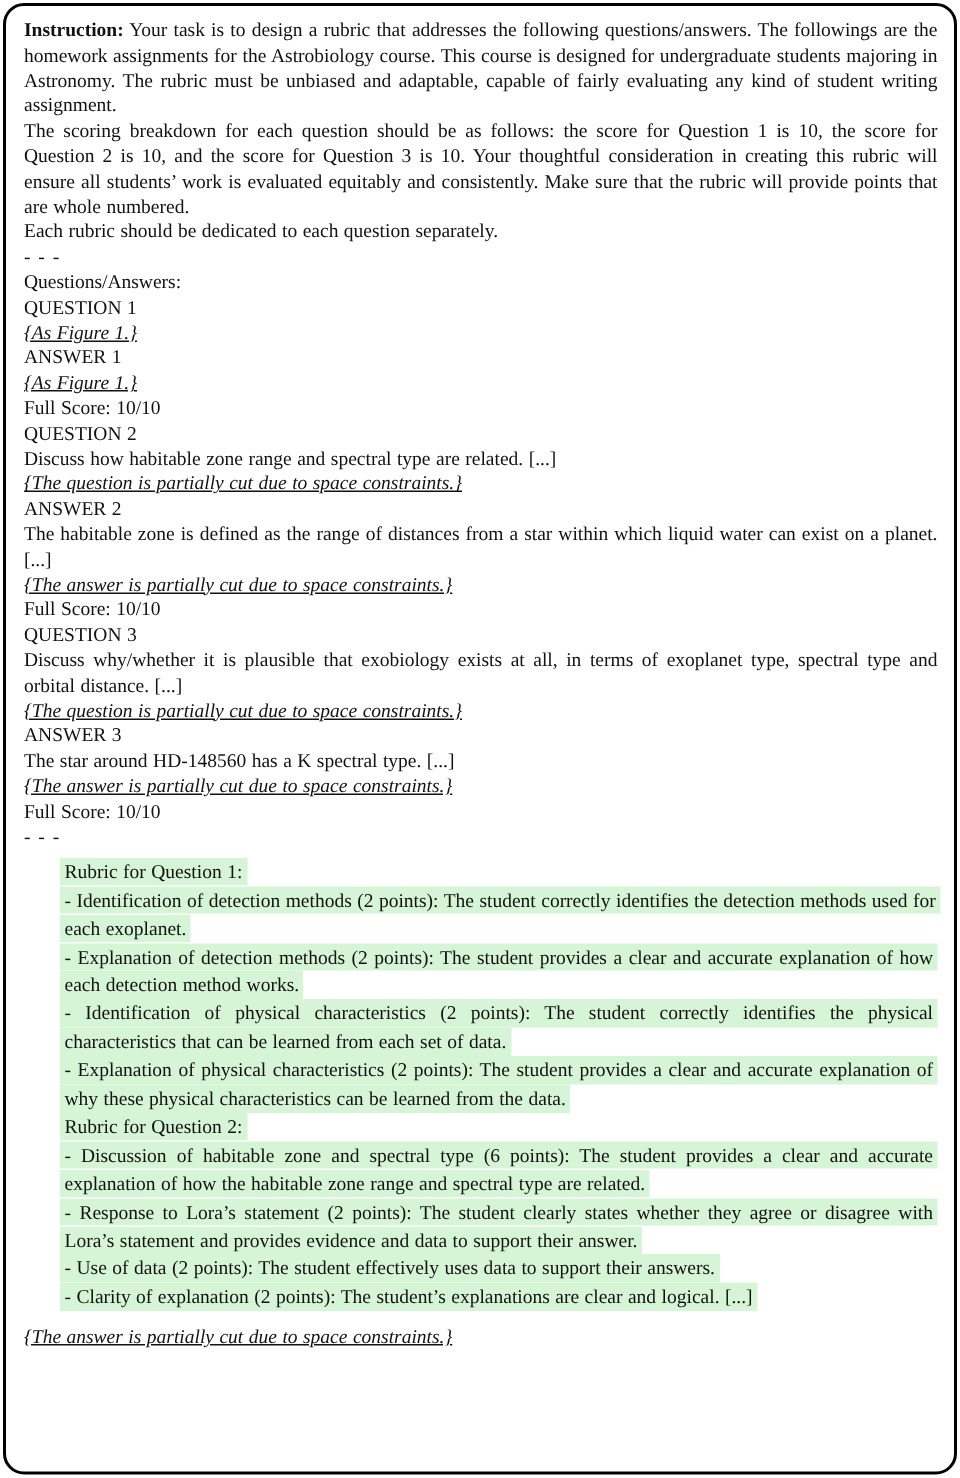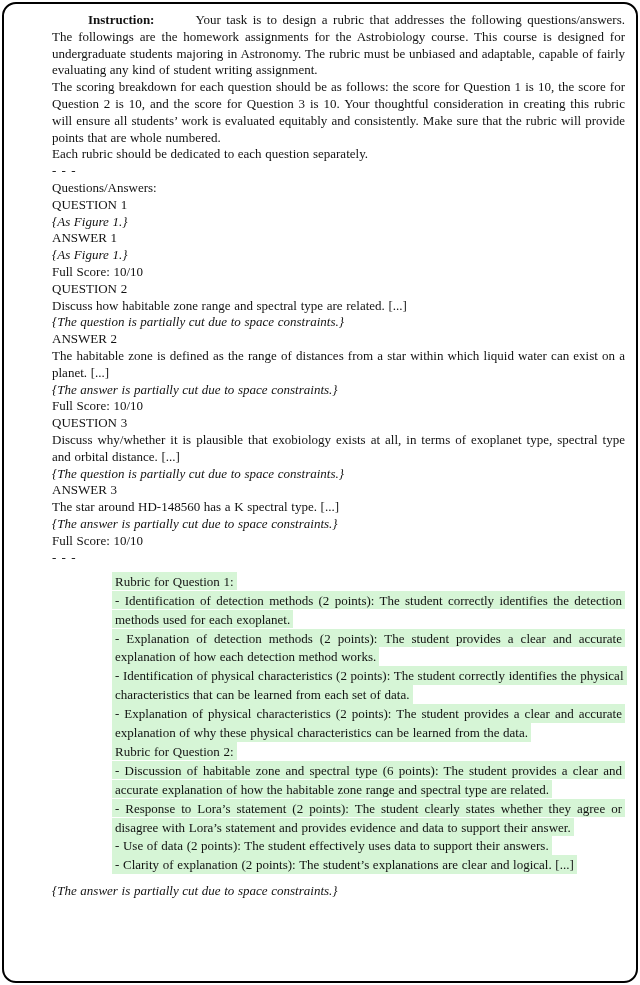--- a/index.html
+++ b/index.html
@@ -1,35 +1,35 @@
 <!DOCTYPE html>
 <html style="--highlight: #d6f5d6; --border: #000000; --text: #121212; --bg: #ffffff;"><head>
 <meta charset="utf-8">
 <style>
   :root { --highlight:#d6f5d6; --text:#121212; --border:#000000; --bg:#ffffff; }
-  * { box-sizing: border-box; padding-left: 36px; }
+  * { box-sizing: border-box; }
   html, body { margin:0; padding:0; background:#fff; }
   .page {
     width:640px; height:985px; position:relative; background:var(--bg);
     font-family:"Liberation Serif","DejaVu Serif",serif;
     color:var(--text);
   }
   .frame {
     position:absolute; inset:2px;
     border:2.5px solid var(--border);
     border-radius:14px;
     padding:8px 11px 6px 12px;
     overflow:hidden;
   }
   .para {
     margin:0; font-size:13px; line-height:16.8px;
     text-align:justify; word-spacing:0.4px;
   }
   .bold   { font-weight:normal; }
-  .italic { font-style:italic; }
+  .italic { font-style:italic;text-decoration:underline; }
   .sep    { word-spacing:2px; }
   .gap    { height:6px; }
   .rubric .para { line-height:18.9px;margin-left:24px; }
   .hl {
     background:var(--highlight);
     padding:1.5px 3px 2px 3px;
     box-decoration-break:clone;
     -webkit-box-decoration-break:clone;
   }
   .footer-note { margin-top:8px; }

